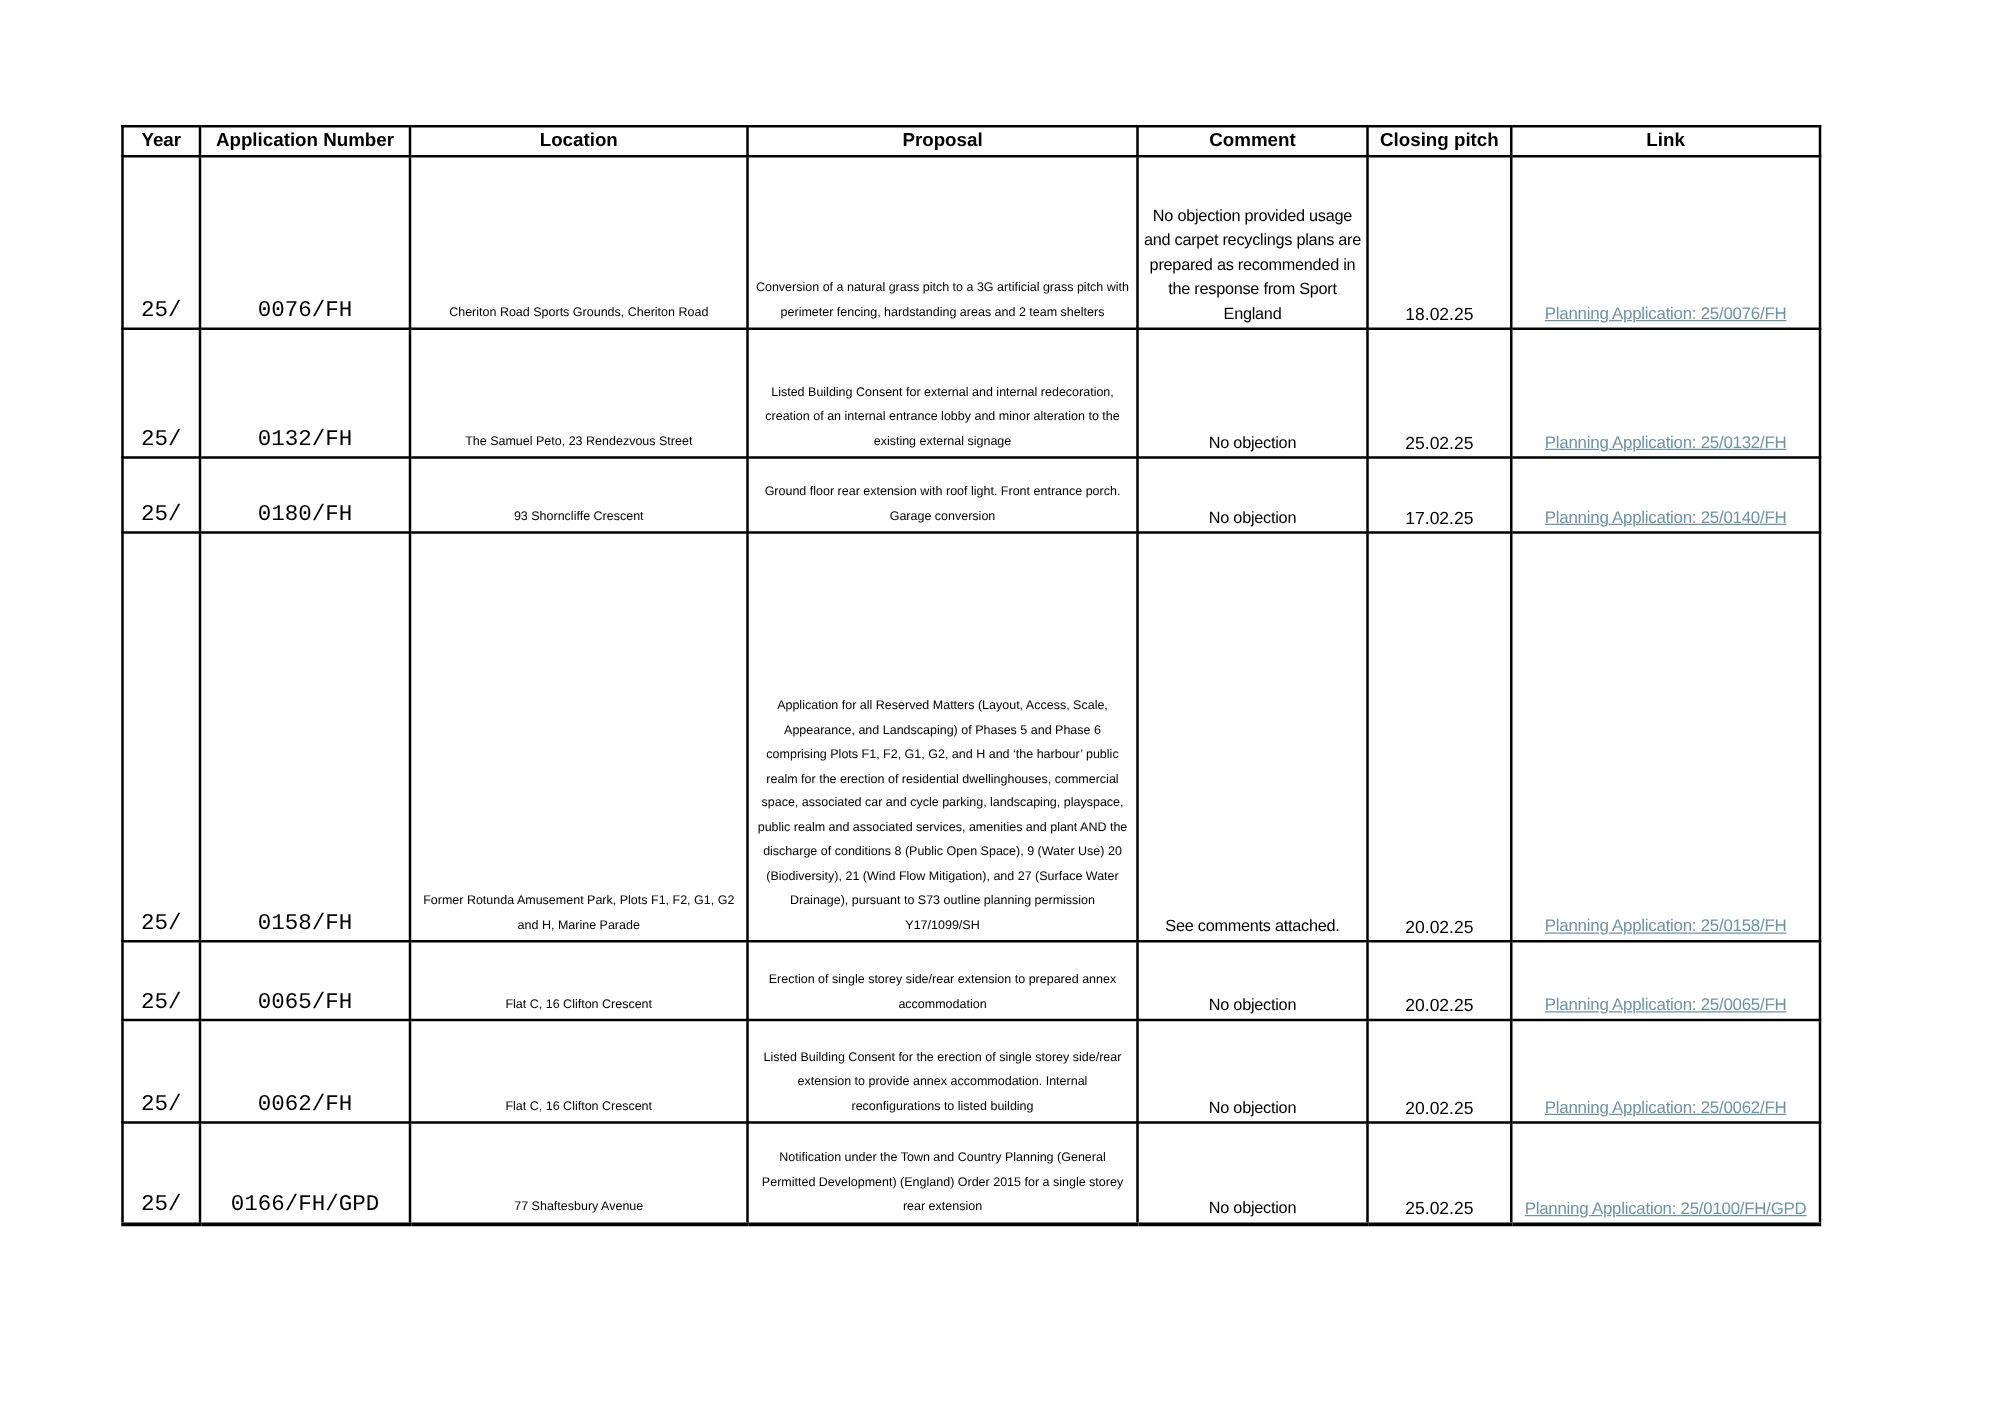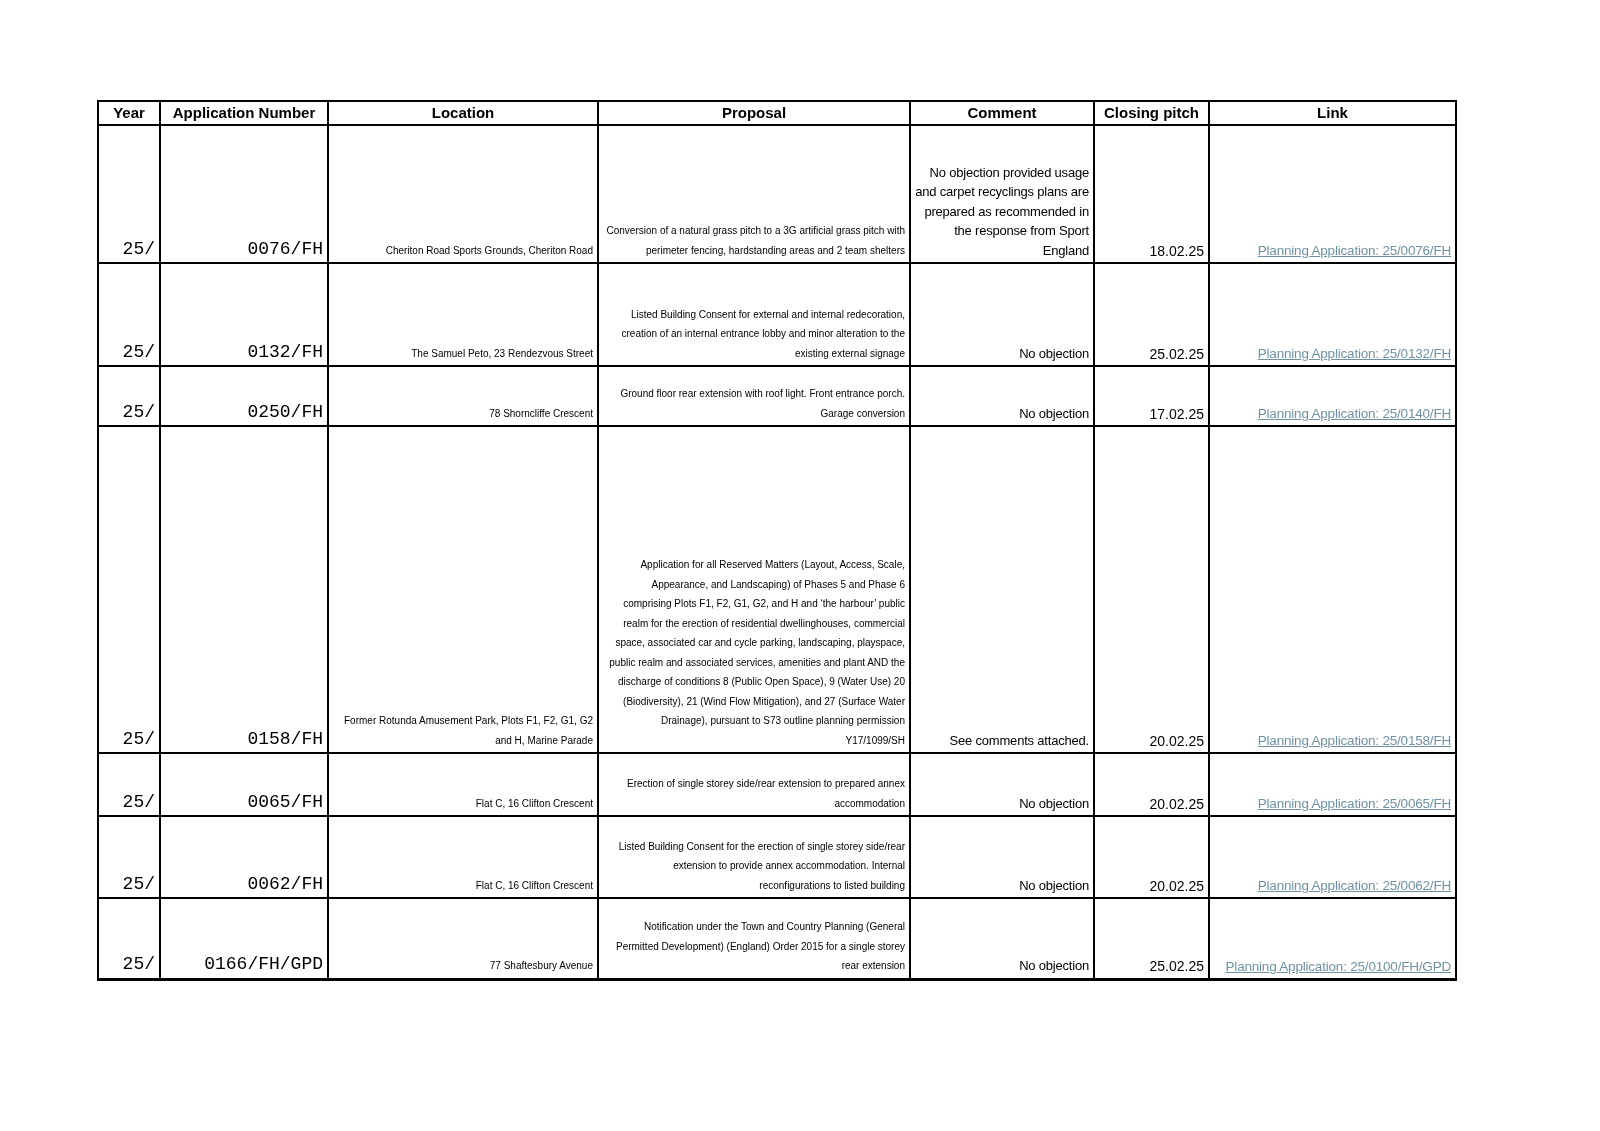--- a/index.html
+++ b/index.html
@@ -26,21 +26,21 @@
   table.apps col.c-appnum  { width: 168px; }
   table.apps col.c-loc     { width: 270px; }
   table.apps col.c-prop    { width: 312px; }
   table.apps col.c-comment { width: 184px; }
   table.apps col.c-date    { width: 115px; }
   table.apps col.c-link    { width: 247px; }
 
   table.apps th, table.apps td {
     border: 2px solid #000000;
     vertical-align: bottom;
-    text-align: right;
+    text-align: center;
     padding: 16px 4px 2px 4px;
     overflow: hidden;
     word-wrap: break-word;
   }
   table.apps tr.head th {
     height: 20px;
     vertical-align: middle;
     text-align: center;
     font-size: 15px;
     font-weight: bold;
@@ -128,22 +128,22 @@
     <td class="t-year">25/</td>
     <td class="t-appnum">0132/FH</td>
     <td class="t-loc">The Samuel Peto, 23 Rendezvous Street</td>
     <td class="t-prop">Listed Building Consent for external and internal redecoration, creation of an internal entrance lobby and minor alteration to the existing external signage</td>
     <td class="t-comment">No objection</td>
     <td class="t-date">25.02.25</td>
     <td class="t-link"><a href="#">Planning Application: 25/0132/FH</a></td>
   </tr>
         <tr>
     <td class="t-year">25/</td>
-    <td class="t-appnum">0250/FH</td>
-    <td class="t-loc">78 Shorncliffe Crescent</td>
+    <td class="t-appnum">0180/FH</td>
+    <td class="t-loc">93 Shorncliffe Crescent</td>
     <td class="t-prop">Ground floor rear extension with roof light. Front entrance porch. Garage conversion</td>
     <td class="t-comment">No objection</td>
     <td class="t-date">17.02.25</td>
     <td class="t-link"><a href="#">Planning Application: 25/0140/FH</a></td>
   </tr>
         <tr>
     <td class="t-year">25/</td>
     <td class="t-appnum">0158/FH</td>
     <td class="t-loc">Former Rotunda Amusement Park, Plots F1, F2, G1, G2 and H, Marine Parade</td>
     <td class="t-prop">Application for all Reserved Matters (Layout, Access, Scale, Appearance, and Landscaping) of Phases 5 and Phase 6 comprising Plots F1, F2, G1, G2, and H and ‘the harbour’ public realm for the erection of residential dwellinghouses, commercial space, associated car and cycle parking, landscaping, playspace, public realm and associated services, amenities and plant AND the discharge of conditions 8 (Public Open Space), 9 (Water Use) 20 (Biodiversity), 21 (Wind Flow Mitigation), and 27 (Surface Water Drainage), pursuant to S73 outline planning permission Y17/1099/SH</td>

